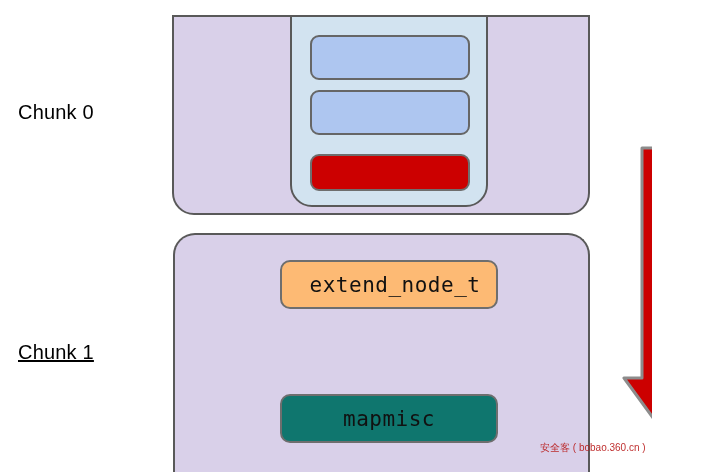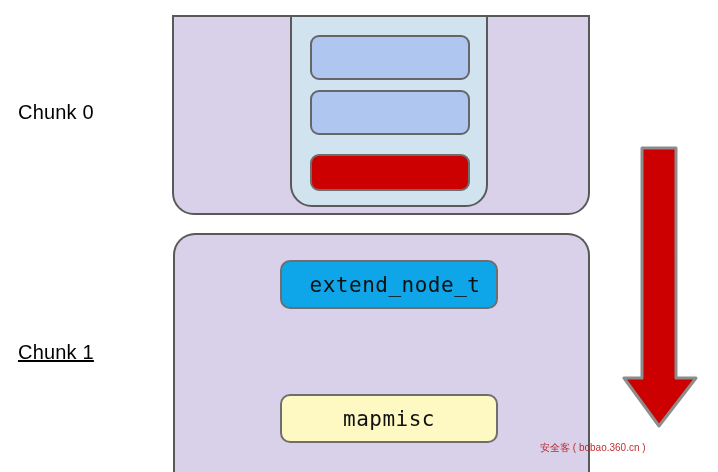--- a/index.html
+++ b/index.html
@@ -2,21 +2,21 @@
 <html><head>
 <meta charset="utf-8">
 <style>
   html, body {
     margin: 0;
     padding: 0;
     background: #ffffff;
   }
   #canvas {
     position: relative;
-    width: 718px;
+    width: 652px;
     height: 472px;
     background: #ffffff;
     overflow: hidden;
     font-family: "Liberation Sans", sans-serif;
     border-radius: 24px;
   }
 
   
   .chunk-label {
     position: absolute;
@@ -90,23 +90,23 @@
     border-radius: 10px;
     box-sizing: border-box;
     display: flex;
     align-items: center;
     justify-content: center;
     font-family: "DejaVu Sans Mono", "Liberation Mono", monospace;
     font-size: 21px;
     color: #111111;
     letter-spacing: 0.5px;
   }
-  #field-0 { top: 25px;  background: #0ea5e9; padding-left: 12px; }
+  #field-0 { top: 25px;  background: #fdba74; padding-left: 12px; }
   #field-1 { top: 92px;  background: #EFA197; }
-  #field-2 { top: 159px; background: #fef9c3; }
+  #field-2 { top: 159px; background: #0f766e; }
 
   
   #down-arrow {
     position: absolute;
     left: 622px;
     top: 146px;
     width: 88px;
     height: 284px;
   }
 

